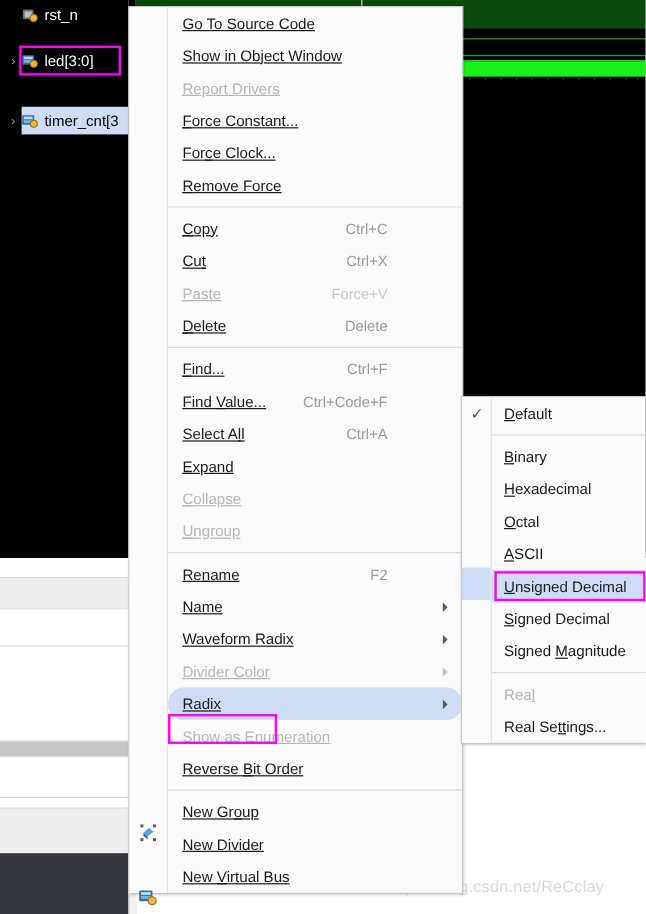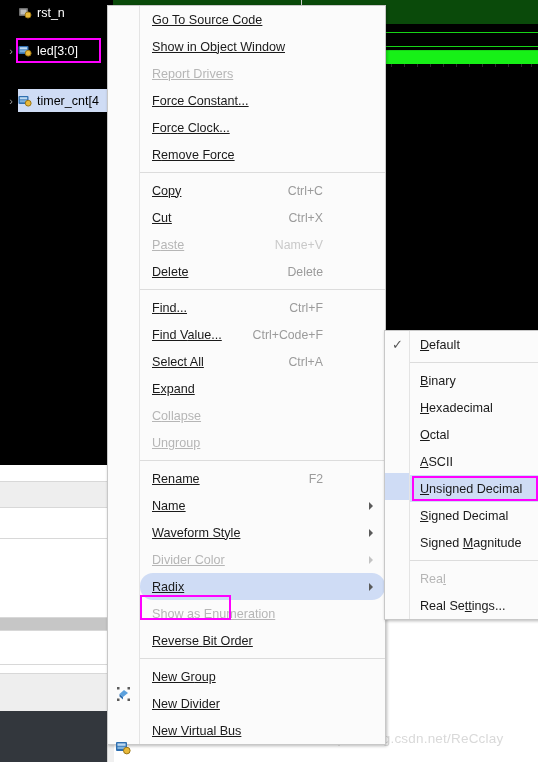--- a/index.html
+++ b/index.html
@@ -189,21 +189,21 @@
       <span class="rowbg"></span>
       <span class="twisty">›</span>
       <span class="sig-ico">
         <svg width="14" height="13" viewBox="0 0 14 13">
           <rect x="0.5" y="2" width="10" height="8" rx="1" fill="#2f6fb0"></rect>
           <rect x="1.8" y="3.2" width="7.4" height="2.2" fill="#bcd9f2"></rect>
           <rect x="1.8" y="6.2" width="7.4" height="2.2" fill="#7fb2dd"></rect>
           <circle cx="10.2" cy="9.2" r="2.9" fill="#e8b93a" stroke="#9a7413"></circle>
         </svg>
       </span>
-      <span class="tree-label">timer_cnt[4</span>
+      <span class="tree-label">timer_cnt[3</span>
     </div>
   </div>
 
   <div class="sel-box" style="left:16px;top:38px;width:85px;height:25px;"></div>
 
   <div class="wave-left-strip"></div>
 
   <div class="wave-panel">
     <div class="wave-row w-dark-green" style="top:0;height:24px;"></div>
     <div class="wave-row w-black" style="top:24px;height:8px;"></div>
@@ -324,21 +324,21 @@
       <div class="mi">
         <span class="lbl"><span class="u">C</span>opy</span>
         <span class="accel">Ctrl+C</span>
       </div>
       <div class="mi">
         <span class="lbl">Cu<span class="u">t</span></span>
         <span class="accel">Ctrl+X</span>
       </div>
       <div class="mi dis">
         <span class="lbl"><span class="u">P</span>aste</span>
-        <span class="accel">Name+V</span>
+        <span class="accel">Force+V</span>
       </div>
       <div class="mi">
         <span class="lbl"><span class="u">D</span>elete</span>
         <span class="accel">Delete</span>
       </div>
 
       <div class="sep"></div>
 
       <div class="mi">
         <span class="lbl"><span class="u">F</span>ind...</span>
@@ -366,21 +366,21 @@
 
       <div class="mi">
         <span class="lbl">Re<span class="u">n</span>ame</span>
         <span class="accel">F2</span>
       </div>
       <div class="mi">
         <span class="lbl">Name</span>
         <span class="arrow"></span>
       </div>
       <div class="mi">
-        <span class="lbl">Waveform Style</span>
+        <span class="lbl">Waveform Radix</span>
         <span class="arrow"></span>
       </div>
       <div class="mi dis">
         <span class="lbl">Divider Color</span>
         <span class="arrow"></span>
       </div>
       <div class="mi hl">
         <span class="lbl">Radix</span>
         <span class="arrow"></span>
       </div>

